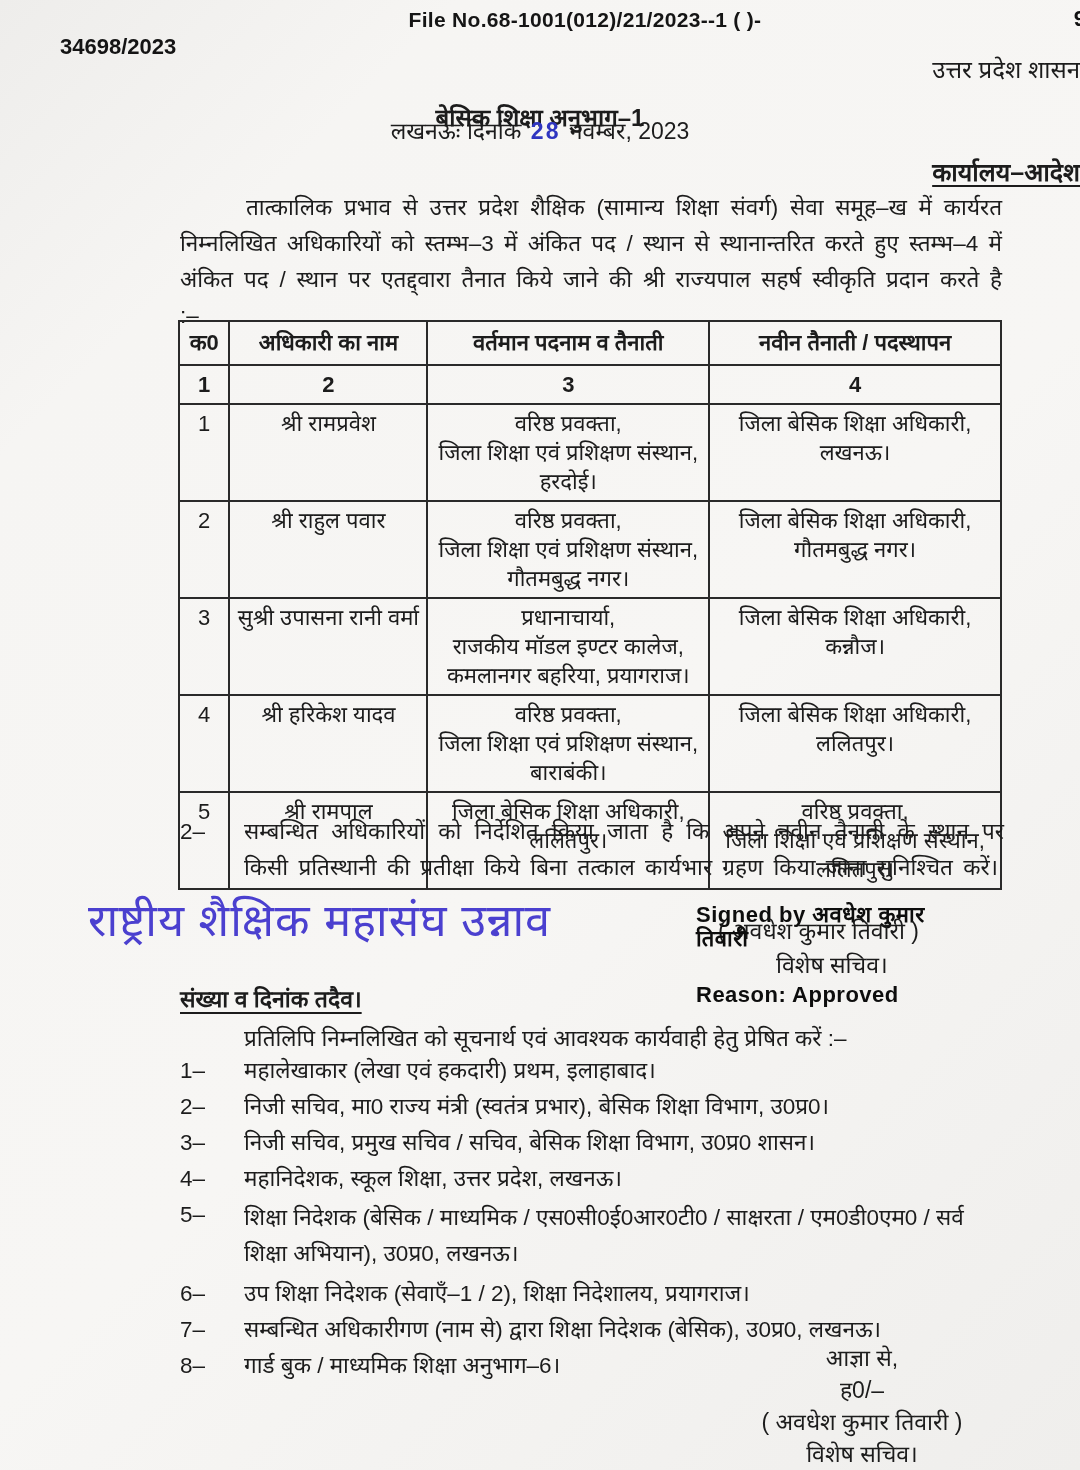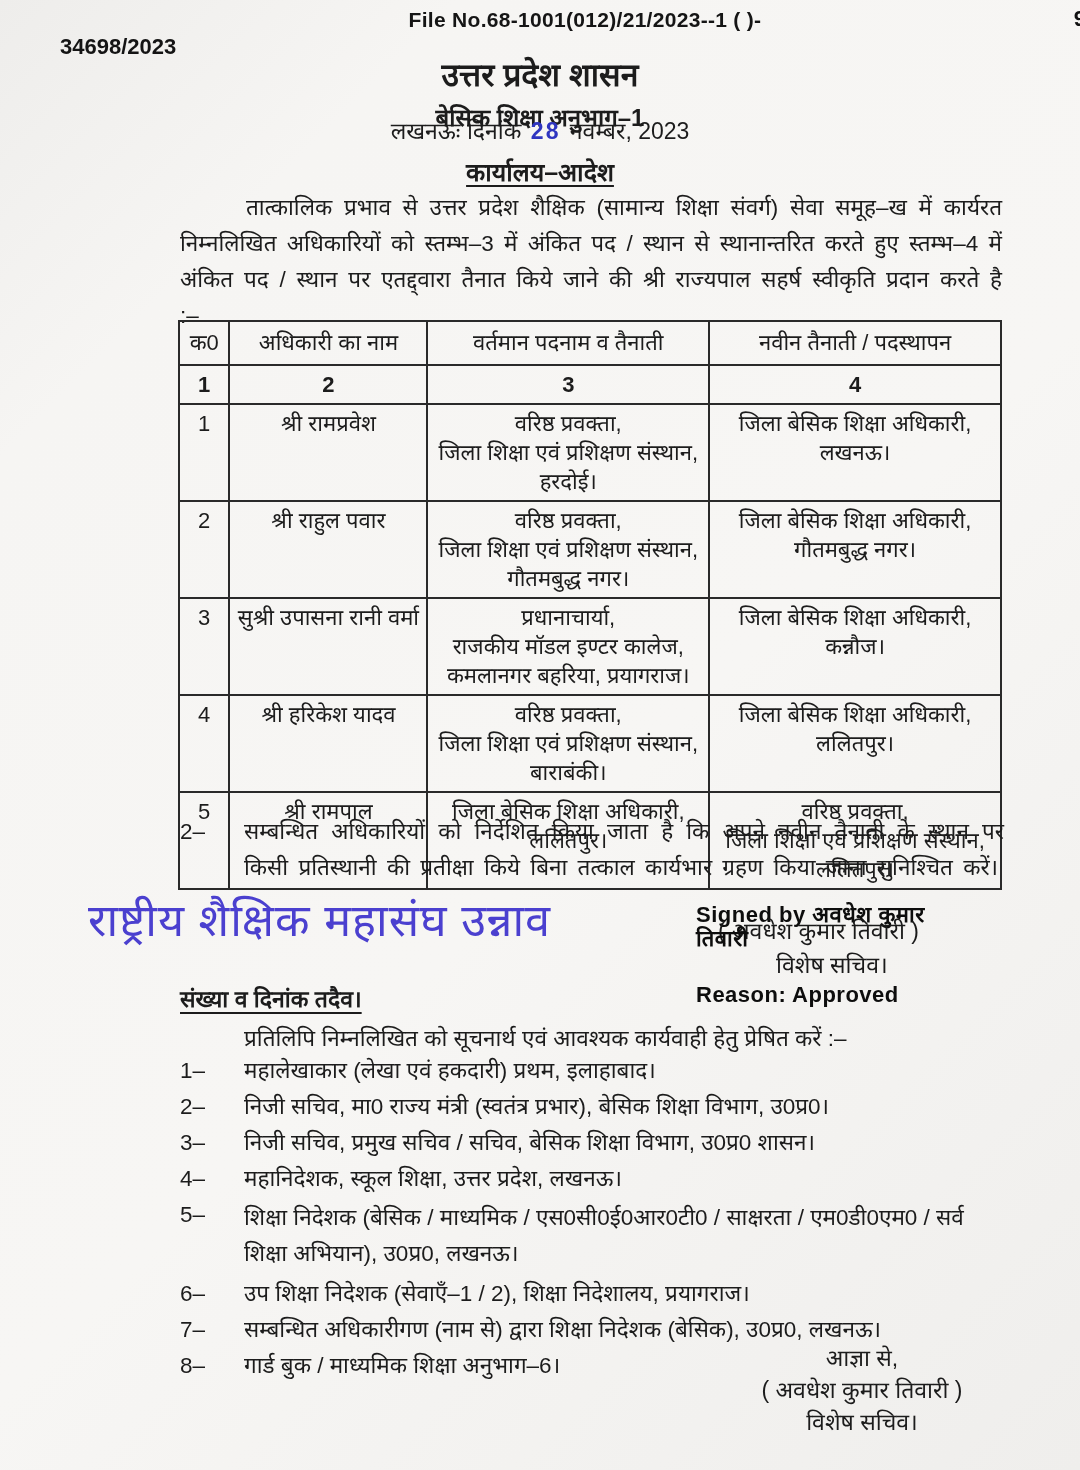--- a/index.html
+++ b/index.html
@@ -29,26 +29,26 @@
   }
   .corner-digit {
     top: 6px; right: -6px;
     font-weight: bold; font-size: 22px; color: #111;
   }
   .ref-no {
     top: 34px; left: 60px;
     font-weight: bold; font-size: 22px; color: #141414;
   }
   .center-line { left: 0; right: 0; text-align: center; }
-  .org1 { top: 52px; font-size: 32px; font-weight: 700; }
+  .org1 { top: 52px; font-size: 24px; font-weight: 400; text-align: right; }
   .org2 { top: 100px; font-size: 24px; font-weight: 600; }
   .dateline { top: 114px; font-size: 23px; font-weight: 500; text-align: center; }
   .date-day { color: #2f35c0; font-weight: 700; letter-spacing: 2px; padding: 0 3px; }
   .order-title {
-    top: 154px; font-size: 25px; font-weight: 700;
+    top: 154px; font-size: 25px; font-weight: 700; text-align: right;
   }
   .order-title span { text-decoration: underline; text-underline-offset: 4px; }
 
   .para1 {
     top: 190px; left: 180px; width: 822px;
     font-size: 22.5px; line-height: 36px;
     text-align: justify; text-indent: 66px;
     word-spacing: 4px;
   }
 
@@ -64,21 +64,21 @@
     border: 2px solid #2a2a2a;
     text-align: center;
     padding: 4px 6px;
     line-height: 29px;
     vertical-align: top;
   }
   td.c-sno { width: 50px; }
   td.c-name { width: 196px; }
   td.c-cur { width: 279px; }
   td.c-new { width: 289px; }
-  tr.hdr td { font-weight: 400; height: 44px; vertical-align: middle; line-height: 26px; }
+  tr.hdr td { font-weight: 700; height: 44px; vertical-align: middle; line-height: 26px; }
   tr.nums td { font-weight: 700; height: 36px; vertical-align: middle; }
   tr.r1 td { height: 96px; }
   tr.r2 td { height: 92px; }
   tr.r3 td { height: 88px; }
   tr.r4 td { height: 84px; }
   tr.r5 td { height: 88px; }
   td.sno-mid { vertical-align: middle; }
   .cellline { display: block; }
 
   .para2 {
@@ -301,17 +301,18 @@
       <div class="txt">सम्बन्धित अधिकारीगण (नाम से) द्वारा शिक्षा निदेशक (बेसिक), उ0प्र0, लखनऊ।</div>
     </div>
     <div class="copy-item">
       <div class="num">8–</div>
       <div class="txt">गार्ड बुक / माध्यमिक शिक्षा अनुभाग–6।</div>
     </div>
   </div>
 
   <div class="abs closing">
     <div>आज्ञा से,</div>
+    <div>ह0/–</div>
     <div>( अवधेश कुमार तिवारी )</div>
     <div>विशेष सचिव।</div>
   </div>
 
 </div>
 
 </body></html>

